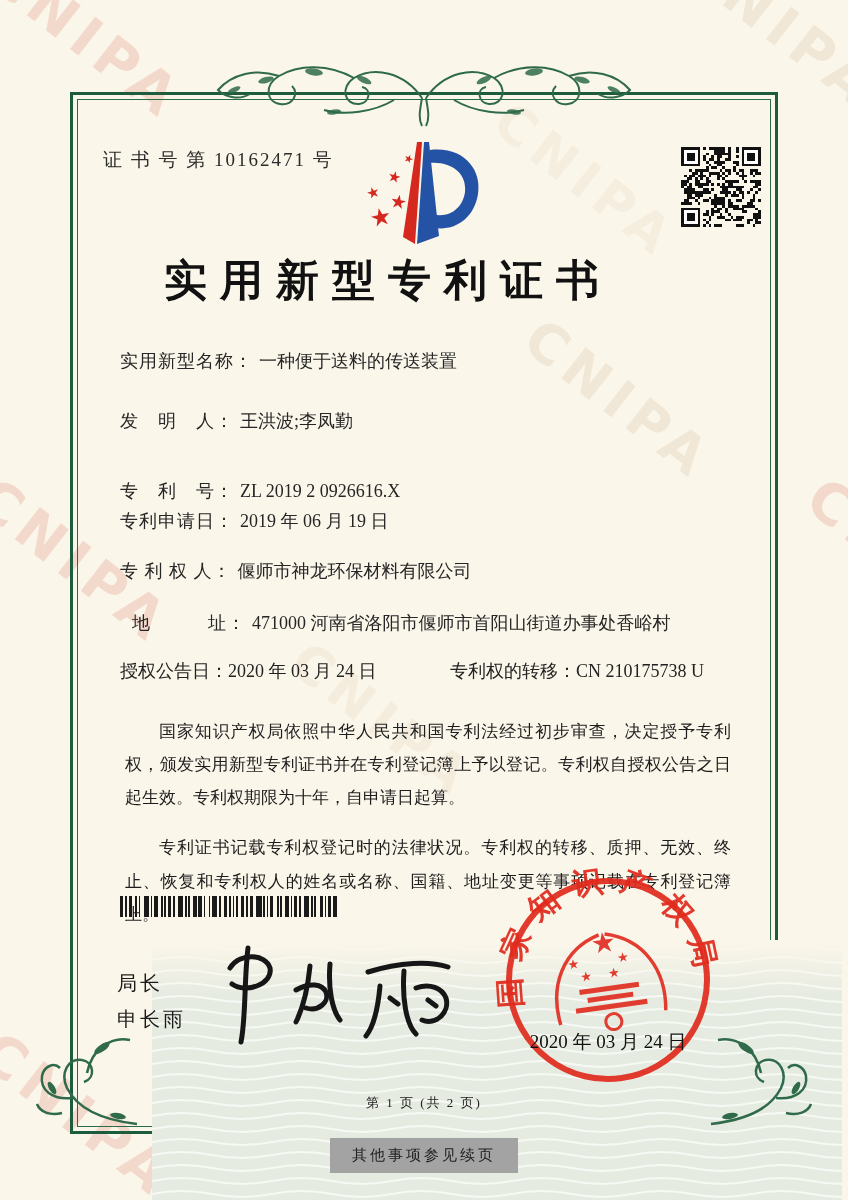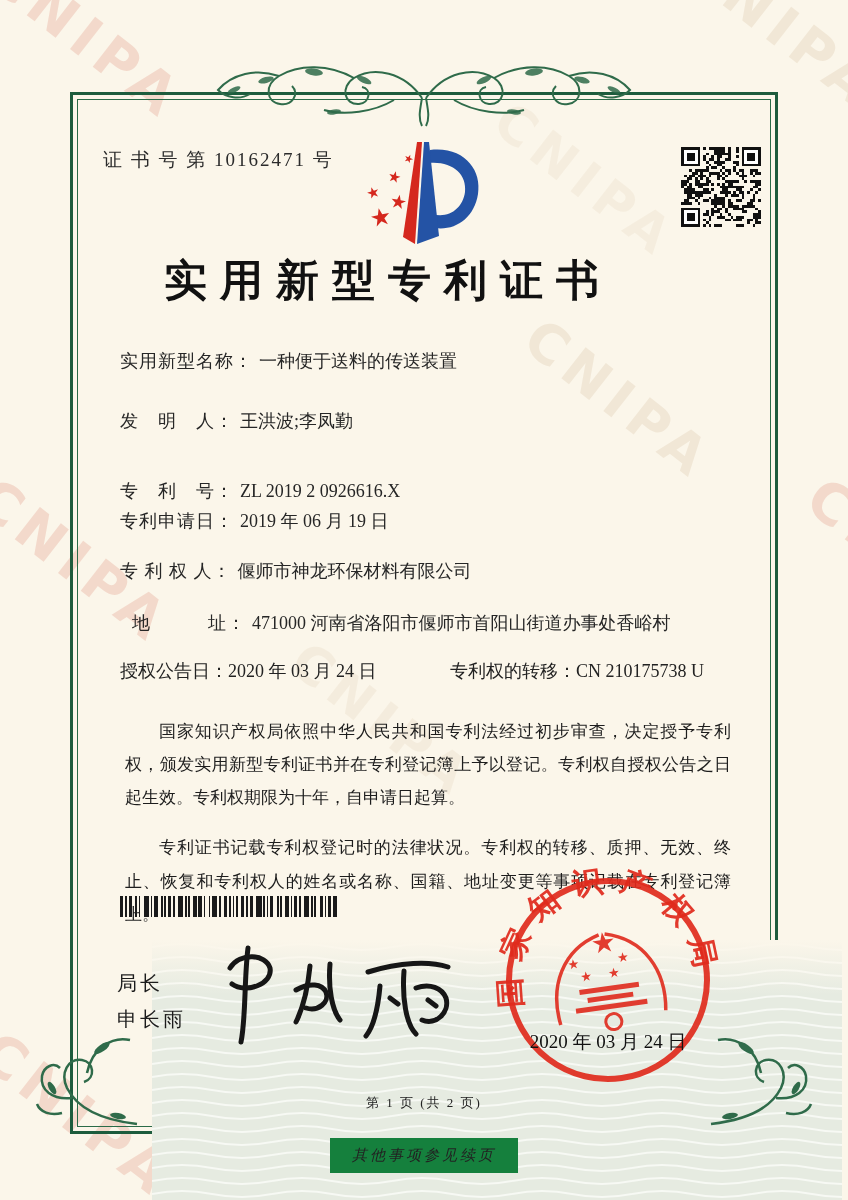--- a/index.html
+++ b/index.html
@@ -32,22 +32,22 @@
   .band svg{display:block;}
   .band-fade{position:absolute;left:0;top:0;width:100%;height:55px;
              background:linear-gradient(#fbf6ea,rgba(251,246,234,0));}
   .barcode{position:absolute;left:120px;top:896px;width:220px;height:21px;z-index:3;}
   .signer{position:absolute;left:117px;z-index:3;font-size:20px;color:#1c1c1c;letter-spacing:3px;}
   .sig{position:absolute;left:218px;top:938px;z-index:3;}
   .seal{position:absolute;left:493px;top:868px;z-index:3;}
   .page-num{position:absolute;left:0;top:1094px;width:848px;text-align:center;
             font-size:13px;letter-spacing:2px;color:#222;z-index:3;}
   .footer-note{position:absolute;left:0;top:1138px;width:848px;text-align:center;z-index:3;}
-  .footer-note span{display:inline-block;background:#15803d;padding:8px 22px;
-            font-size:15px;letter-spacing:3px;color:#222;font-style:italic;}
+  .footer-note span{display:inline-block;background:#a3a3a3;padding:8px 22px;
+            font-size:15px;letter-spacing:3px;color:#222;}
   .orn{position:absolute;z-index:2;}
 </style>
 </head>
 <body>
 
 <div class="wm wm-pink" style="left:-28px;top:4px;font-size:56px;">CNIPA</div>
 <div class="wm wm-tan" style="left:668px;top:-6px;font-size:56px;">CNIPA</div>
 <div class="wm wm-tan" style="left:478px;top:150px;font-size:52px;opacity:.55;">CNIPA</div>
 <div class="wm wm-tan" style="left:508px;top:368px;font-size:54px;">CNIPA</div>
 <div class="wm wm-pink" style="left:-40px;top:528px;font-size:56px;">CNIPA</div>

